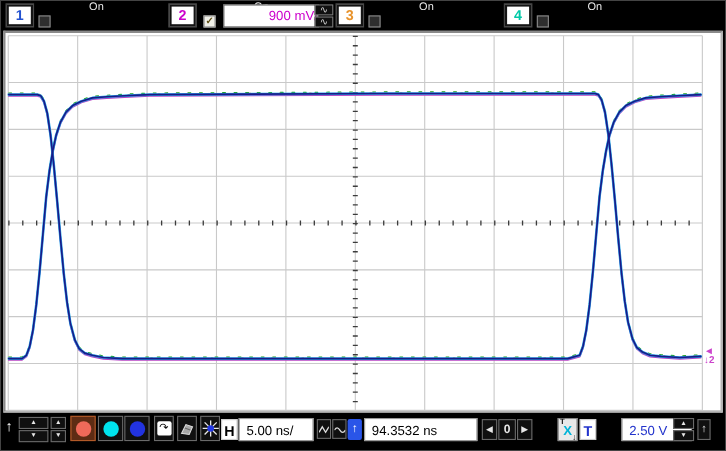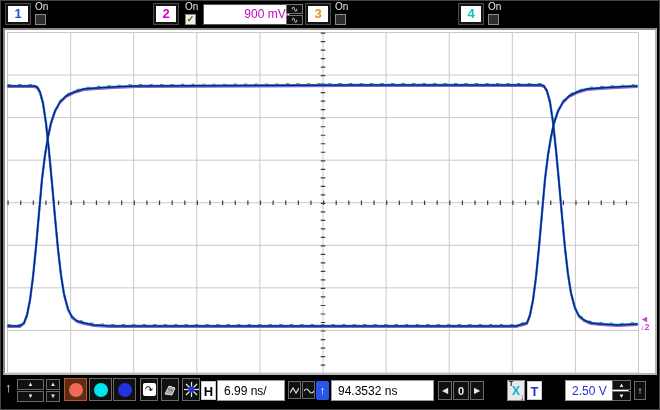--- a/index.html
+++ b/index.html
@@ -3,21 +3,21 @@
 <meta charset="utf-8">
 <style>
   html,body{margin:0;padding:0;background:#222;}
   #screen{position:relative;width:660px;height:410px;background:#000;overflow:hidden;
     font-family:"Liberation Sans",sans-serif;border:1px solid #444;box-sizing:border-box;}
   
   .topbar{position:absolute;left:0;top:0;width:660px;height:27px;background:#000;}
   .chbtn{position:absolute;top:3px;width:24px;height:20px;background:#fff;border:2px solid #141414;
     outline:1px solid #4a4a4a;font-weight:bold;font-size:13px;text-align:center;line-height:16px;padding:0;}
   .c1{color:#2251d0}.c2{color:#cc00cc}.c3{color:#e8922a}.c4{color:#00c9a7}
-  .onlbl{position:absolute;top:0;font-size:10px;color:#e8e8e8;}
+  .onlbl{position:absolute;top:0;font-size:10px;color:#e8e8e8;margin-left:46px;}
   .cb{position:absolute;top:13px;width:9px;height:9px;background:#2e2e2e;border:1px solid #8a8a8a;
     font-size:9px;line-height:9px;text-align:center;color:#444;}
   .cb.checked{background:#f0f0e8;color:#5a4a10;font-weight:bold;}
   .valbox{position:absolute;top:3px;height:19px;background:#fff;border:1px solid #555;
     font-size:12px;line-height:19px;padding-left:5px;}
   .wavebtn{position:absolute;width:17px;height:10px;background:#101010;border:1px solid #777;
     color:#ddd;font-size:9px;line-height:8px;text-align:center;padding:0;}
   
   #panel{position:absolute;left:2px;top:27px;width:654px;height:347px;background:#fff;
     border-top:2px solid #8a8a8a;border-left:2px solid #8a8a8a;border-right:2px solid #b5b5b5;
@@ -148,21 +148,21 @@
           <line x1="7.5" y1="0" x2="7.5" y2="15"></line>
             <line x1="0" y1="7.5" x2="15" y2="7.5"></line>
           <line x1="2" y1="2" x2="13" y2="13"></line>
             <line x1="13" y1="2" x2="2" y2="13"></line>
         </g>
         <circle cx="7.5" cy="7.5" r="3" fill="#2238e8"></circle>
       </svg>
     </button>
 
     <span class="hlabel" style="left:200px">H</span>
-    <div class="whitebox" style="left:216px;width:68px">6.99 ns/</div>
+    <div class="whitebox" style="left:216px;width:68px">5.00 ns/</div>
 
     <button class="bbtn" style="left:287px;top:5px;width:13px;height:18px">
       <svg width="9" height="9" viewBox="0 0 9 9">
           <polyline points="0,7 3,2 6,7 9,2" fill="none" stroke="#ddd" stroke-width="1.2"></polyline>
         </svg>
     </button>
     <button class="bbtn" style="left:301px;top:5px;width:13px;height:18px">
       <svg width="10" height="8" viewBox="0 0 10 8">
           <path d="M0 4 Q2.5 0 5 4 Q7.5 8 10 4" fill="none" stroke="#ddd" stroke-width="1.2"></path>
         </svg>

